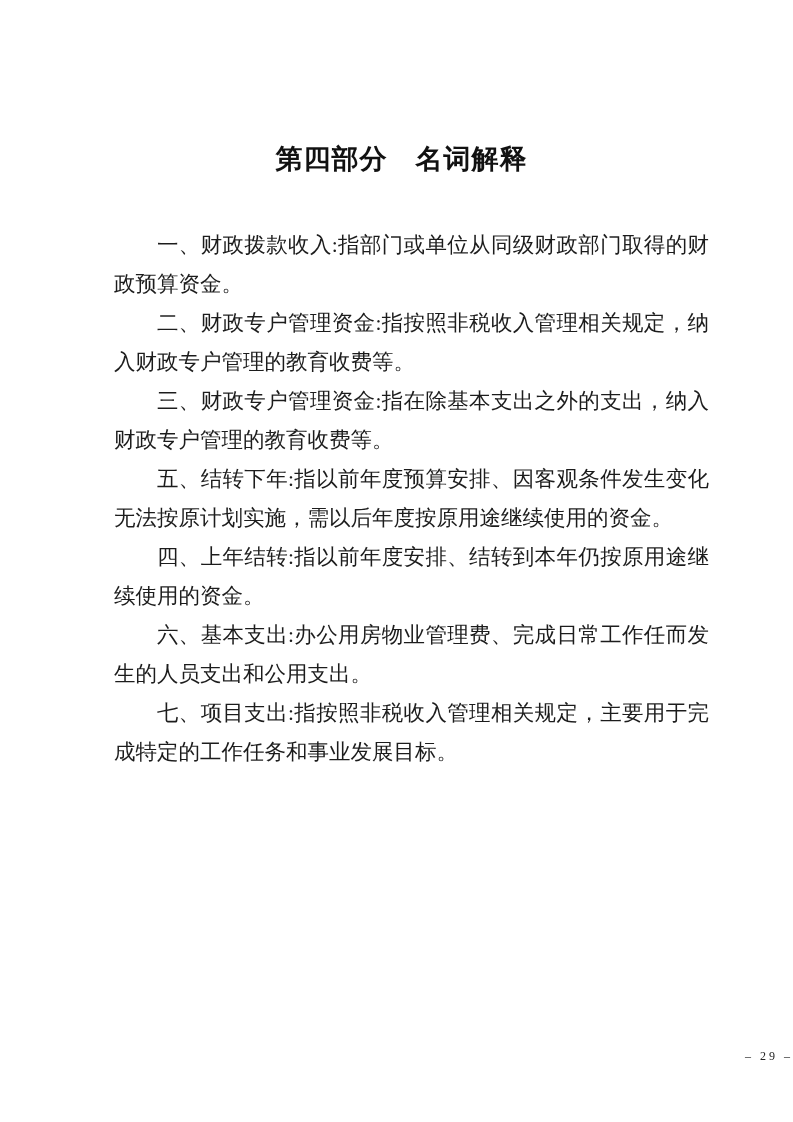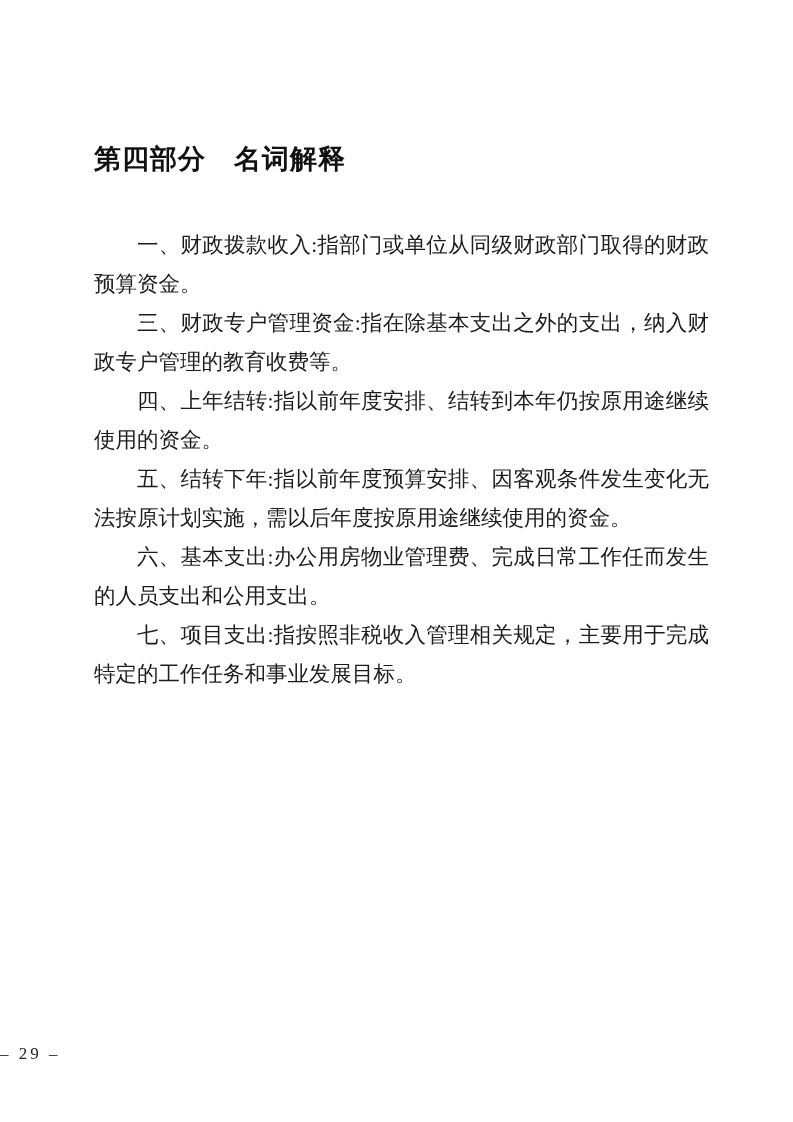--- a/index.html
+++ b/index.html
@@ -17,52 +17,55 @@
   .content {
     position: absolute;
     top: 140px;
     left: 94px;
     right: 84px;
   }
   .doc-title {
     font-size: 27px;
     font-weight: 700;
     line-height: 38px;
+    text-align: center;
     letter-spacing: 1px;
     margin-bottom: 48px;
     color: #111111;
   }
   .body-text p {
     font-size: 21.5px;
     line-height: 39px;
     text-align: justify;
     text-justify: inter-character;
     text-indent: 2em;
     color: #1c1c1c;
+    margin-left: 20px;
   }
   .page-number {
     position: absolute;
     bottom: 58px;
     left: 0;
     width: 100%;
-    text-align: left;
-    font-size: 17px;
+    text-align: right;
+    font-size: 12px;
     letter-spacing: 3px;
     color: #222222;
   }
 </style>
 </head>
 <body>
 
 <div class="page">
   <div class="content">
     <h1 class="doc-title">第四部分　名词解释</h1>
     <div class="body-text">
       <p>一、财政拨款收入:指部门或单位从同级财政部门取得的财政预算资金。</p>
+      <p>二、财政专户管理资金:指按照非税收入管理相关规定，纳入财政专户管理的教育收费等。</p>
       <p>三、财政专户管理资金:指在除基本支出之外的支出，纳入财政专户管理的教育收费等。</p>
+      <p>五、结转下年:指以前年度预算安排、因客观条件发生变化无法按原计划实施，需以后年度按原用途继续使用的资金。</p>
       <p>四、上年结转:指以前年度安排、结转到本年仍按原用途继续使用的资金。</p>
-      <p>五、结转下年:指以前年度预算安排、因客观条件发生变化无法按原计划实施，需以后年度按原用途继续使用的资金。</p>
       <p>六、基本支出:办公用房物业管理费、完成日常工作任而发生的人员支出和公用支出。</p>
       <p>七、项目支出:指按照非税收入管理相关规定，主要用于完成特定的工作任务和事业发展目标。</p>
     </div>
   </div>
   <div class="page-number">– 29 –</div>
 </div>
 
 </body></html>

